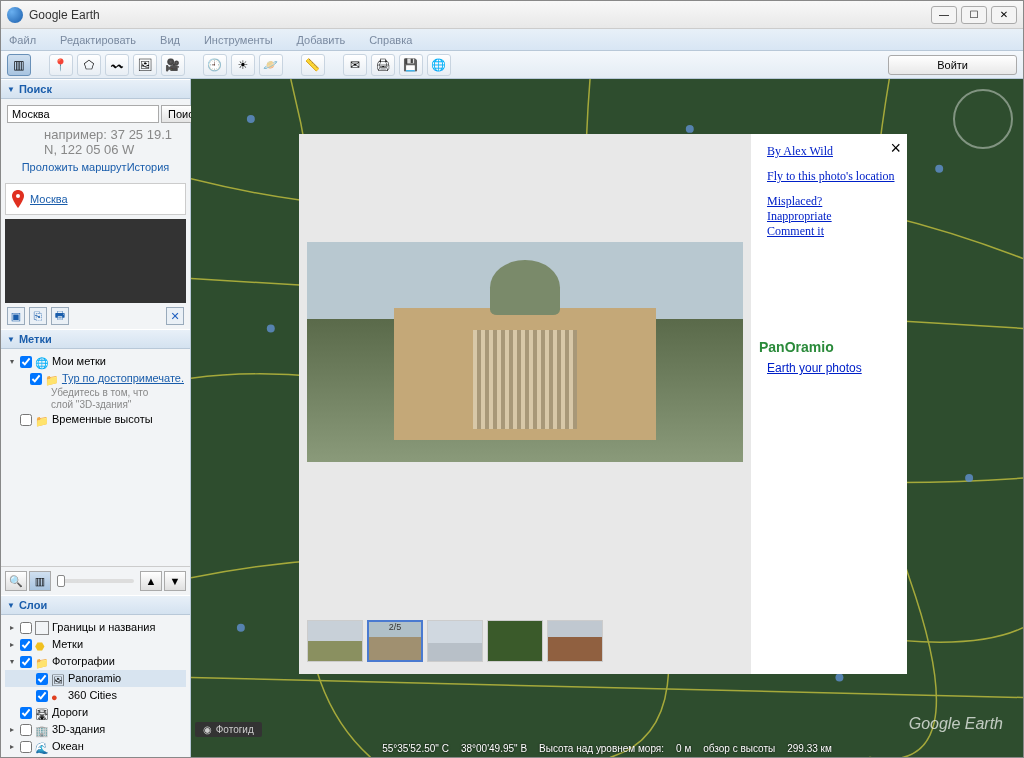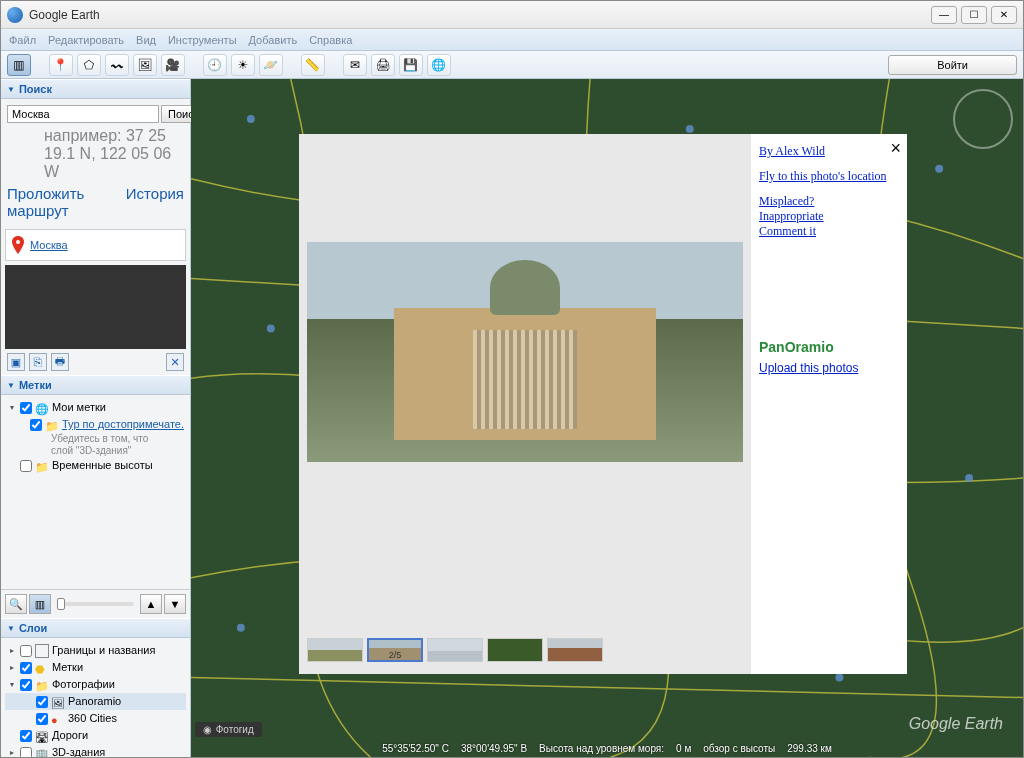--- a/index.html
+++ b/index.html
@@ -3,37 +3,37 @@
 <meta charset="utf-8">
 <style>
 * { box-sizing: border-box; margin: 0; padding: 0; }
 body { font-family: Tahoma, Arial, sans-serif; font-size: 11px; background: #d4dce4; overflow: hidden; }
 .window { width: 1024px; height: 758px; background: #fff; border: 1px solid #888; display: flex; flex-direction: column; }
 .titlebar { height: 28px; background: linear-gradient(#f8f8f8,#e8e8e8); display: flex; align-items: center; padding: 0 6px; border-bottom: 1px solid #ccc; }
 .titlebar .icon { width: 16px; height: 16px; border-radius: 50%; background: radial-gradient(circle at 30% 30%, #6ab0f0, #1a5dab); margin-right: 6px; }
 .titlebar .title { flex: 1; font-size: 12px; color: #333; }
 .winbtns { display: flex; gap: 4px; }
 .winbtn { width: 26px; height: 18px; border: 1px solid #aaa; border-radius: 3px; background: #f4f4f4; display: flex; align-items: center; justify-content: center; font-size: 10px; cursor: pointer; }
-.menubar { height: 22px; background: linear-gradient(#e8f0f8,#d8e6f4); display: flex; align-items: center; padding: 0 8px; gap: 12px; border-bottom: 1px solid #b8c8d8; }
+.menubar { height: 22px; background: linear-gradient(#e8f0f8,#d8e6f4); display: flex; align-items: center; padding: 0 8px; gap: 24px; border-bottom: 1px solid #b8c8d8; }
 .menubar span { color: #7a8aa0; cursor: pointer; font-size: 11px; }
 .toolbar { height: 28px; background: linear-gradient(#f4f8fc,#e4ecf4); border-bottom: 1px solid #b8c8d8; display: flex; align-items: center; padding: 0 6px; gap: 4px; position: relative; }
 .toolbar .tbtn { width: 24px; height: 22px; border: 1px solid #c8d4e0; border-radius: 3px; background: linear-gradient(#fff,#e8eef4); cursor: pointer; display: flex; align-items: center; justify-content: center; font-size: 12px; }
 .toolbar .active { background: linear-gradient(#d0e0f0,#a8c4e0); border-color: #6890b8; }
 .toolbar .spacer { flex: 1; }
 .login-btn { padding: 3px 48px; border: 1px solid #aaa; border-radius: 3px; background: linear-gradient(#fff,#e8e8e8); cursor: pointer; font-size: 11px; }
 .body { flex: 1; display: flex; overflow: hidden; }
 .sidebar { width: 190px; background: #f2f4f6; border-right: 1px solid #b8c8d8; display: flex; flex-direction: column; }
 .panel-hdr { background: linear-gradient(#e8f0f8,#d4e2f0); border-top: 1px solid #fff; border-bottom: 1px solid #b8c8d8; padding: 3px 6px; font-weight: bold; color: #1a5dab; cursor: pointer; display: flex; align-items: center; }
 .panel-hdr::before { content: "▼"; font-size: 8px; margin-right: 4px; color: #1a5dab; }
 .search-body { padding: 6px; }
 .search-row { display: flex; gap: 2px; margin-bottom: 4px; }
 .search-row input { flex: 1; border: 1px solid #aaa; padding: 2px 4px; font-size: 11px; }
 .search-row button { padding: 2px 6px; border: 1px solid #aaa; background: linear-gradient(#fff,#e4e4e4); font-size: 11px; cursor: pointer; }
-.hint { font-size: 16px; color: #888; margin-bottom: 4px; padding-left: 37px; }
-.links-row { display: flex; justify-content: space-between; font-size: 15px; }
+.hint { font-size: 13px; color: #888; margin-bottom: 4px; padding-left: 37px; }
+.links-row { display: flex; justify-content: center; font-size: 11px; }
 .links-row span { color: #1a5dab; cursor: pointer; }
 .result-box { margin: 4px; background: #fff; border: 1px solid #ccc; padding: 6px; display: flex; align-items: center; gap: 6px; }
 .red-pin { width: 12px; height: 18px; }
 .dark-area { height: 84px; background: #333; margin: 0 4px; }
 .tool-row { display: flex; gap: 4px; padding: 4px 6px; align-items: center; }
 .tool-row .tbtn2 { width: 18px; height: 18px; border: 1px solid #9ab; background: #eaf0f6; cursor: pointer; display: flex; align-items: center; justify-content: center; font-size: 11px; color: #1a5dab; }
 .tree { padding: 4px; font-size: 11px; line-height: 17px; overflow-y: auto; flex: 1; }
 .tree-item { display: flex; align-items: center; gap: 3px; white-space: nowrap; padding: 0 2px; }
 .tree-item.sel { background: #d8e4f0; }
 .tree-item input[type=checkbox] { width: 12px; height: 12px; }
@@ -49,26 +49,26 @@
 .map-area { flex: 1; position: relative; background: #2a4a2a; overflow: hidden; }
 .map-bg { position: absolute; inset: 0; background: #2e4d2e; }
 .map-roads { position: absolute; inset: 0; }
 .photo-panel { position: absolute; left: 108px; top: 55px; width: 608px; height: 540px; background: #fff; display: flex; }
 .photo-main { flex: 1; background: #e8e8e8; display: flex; flex-direction: column; padding: 8px; }
 .photo-img { flex: 0 0 auto; margin-top: 100px; height: 220px; background: linear-gradient(to bottom, #b8c8d0 0%, #b8c8d0 35%, #5a6a4a 35%, #8a9a7a 100%); position: relative; }
 .building { position: absolute; left: 20%; right: 20%; top: 30%; bottom: 10%; background: #c4a878; }
 .dome { position: absolute; left: 42%; top: 8%; width: 16%; height: 25%; background: #7a8a6a; border-radius: 50% 50% 10% 10%; }
 .columns { position: absolute; left: 38%; right: 38%; top: 40%; bottom: 15%; background: repeating-linear-gradient(90deg, #d8c8a8 0 4px, #a89878 4px 8px); }
 .thumbs { display: flex; gap: 4px; margin-top: auto; padding: 4px 0; }
-.thumb { width: 56px; height: 24px; background: #8a9a7a; border: 1px solid #ccc; cursor: pointer; position: relative; display:flex; align-items:flex-end; justify-content:center; font-size:9px; color:#333; }
+.thumb { width: 56px; height: 42px; background: #8a9a7a; border: 1px solid #ccc; cursor: pointer; position: relative; display:flex; align-items:flex-start; justify-content:center; font-size:9px; color:#333; }
 .thumb.sel { border: 2px solid #4a7ad0; }
 .photo-side { width: 156px; padding: 10px 8px; font-family: "Times New Roman", serif; font-size: 13px; position: relative; }
 .close-x { position: absolute; right: 6px; top: 4px; font-size: 18px; cursor: pointer; font-family: Arial; }
 .photo-side h3 { font-size: 14px; font-weight: bold; margin-bottom: 10px; line-height: 1.3; }
-.photo-side a { display: block; color: #0020c8; text-decoration: underline; margin-bottom: 10px; cursor: pointer; font-size: 12px; }
+.photo-side a { display: block; color: #0020c8; text-decoration: underline; margin-bottom: 10px; cursor: pointer; font-size: 12px; margin-left: 8px; }
 .panoramio { margin-top: 100px; font-family: Arial; }
 .panoramio .brand { color: #2a8a3a; font-weight: bold; font-size: 14px; }
 .compass { position: absolute; right: 10px; top: 10px; width: 60px; height: 60px; border: 2px solid rgba(255,255,255,0.4); border-radius: 50%; }
 .statusbar { position: absolute; bottom: 0; right: 0; left: 0; height: 18px; color: #fff; font-size: 10px; display: flex; align-items: center; justify-content: center; gap: 12px; text-shadow: 0 0 2px #000; }
 .attribution { position: absolute; bottom: 22px; left: 50%; transform: translateX(-50%); color: #fff; font-size: 10px; text-shadow: 0 0 2px #000; text-align:center; line-height:14px; }
 .ge-logo { position: absolute; right: 20px; bottom: 24px; color: rgba(255,255,255,0.7); font-size: 16px; font-style: italic; }
 .photoguide-btn { position: absolute; left: 4px; bottom: 20px; background: #333; color: #ccc; padding: 2px 8px; border-radius: 2px; font-size: 10px; cursor: pointer; display:flex; align-items:center; gap:4px; }
 .square-icon { width: 12px; height: 12px; display: inline-block; border: 1px solid currentColor; }
 </style>
 </head>
@@ -287,21 +287,21 @@
         </div>
         <div class="photo-side">
           <div class="close-x">×</div>
           <a>By Alex Wild</a>
           <a>Fly to this photo's location</a>
           <a style="margin-bottom:0">Misplaced?</a>
           <a style="margin-bottom:0">Inappropriate</a>
           <a>Comment it</a>
           <div class="panoramio">
             <div class="brand">PanOramio</div>
-            <a style="margin-top:6px">Upload this photos</a>
+            <a style="margin-top:6px">Earth your photos</a>
           </div>
         </div>
       </div>
 
       <div class="photoguide-btn">
           <span>◉</span>
           <span>Фотогид</span>
         </div>
 
       <div class="ge-logo">Google Earth</div>

